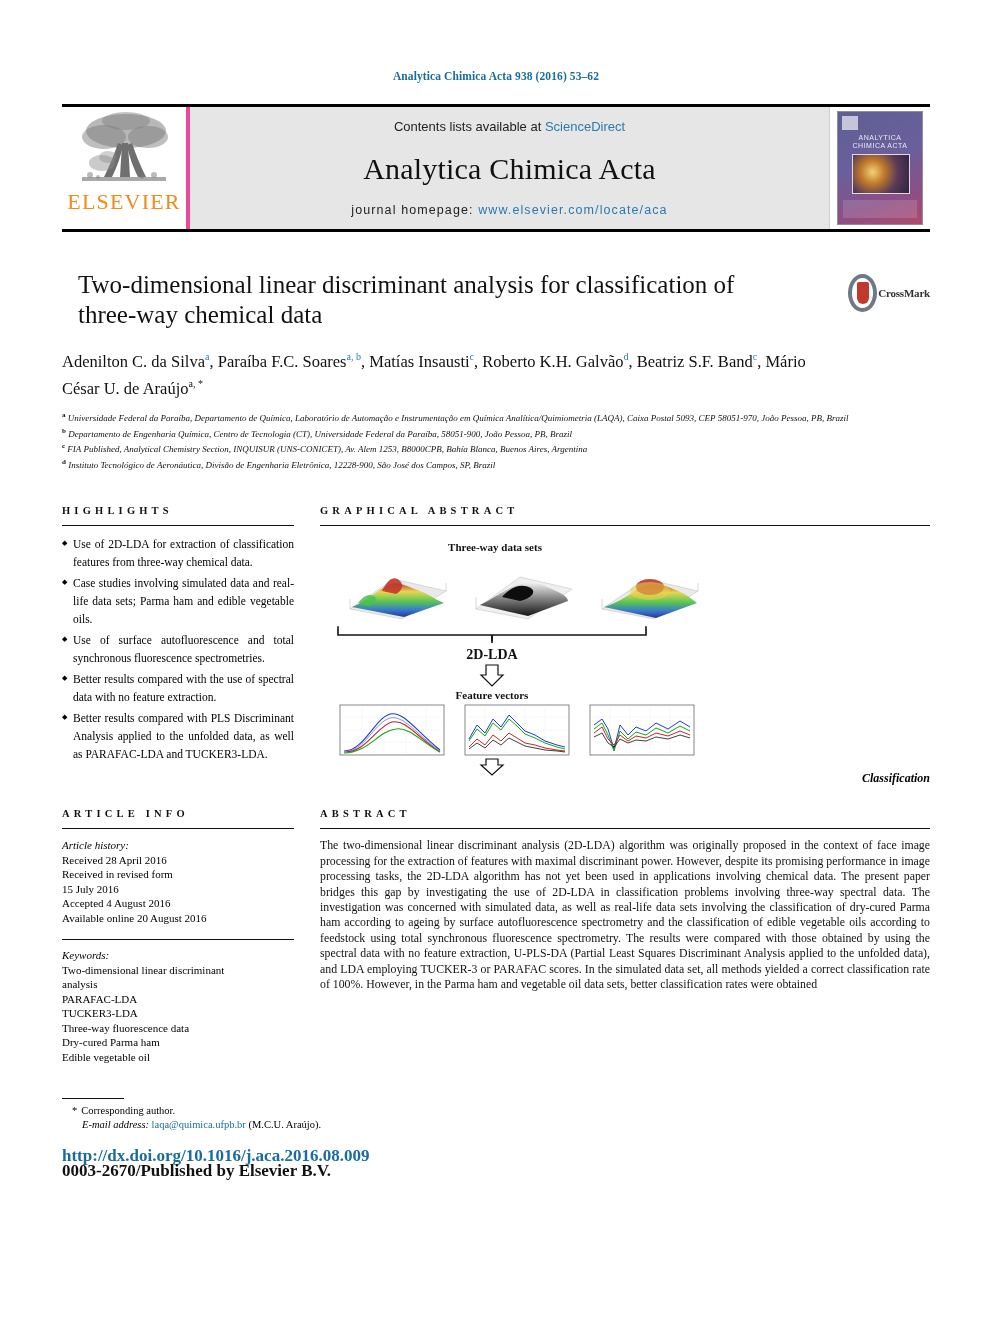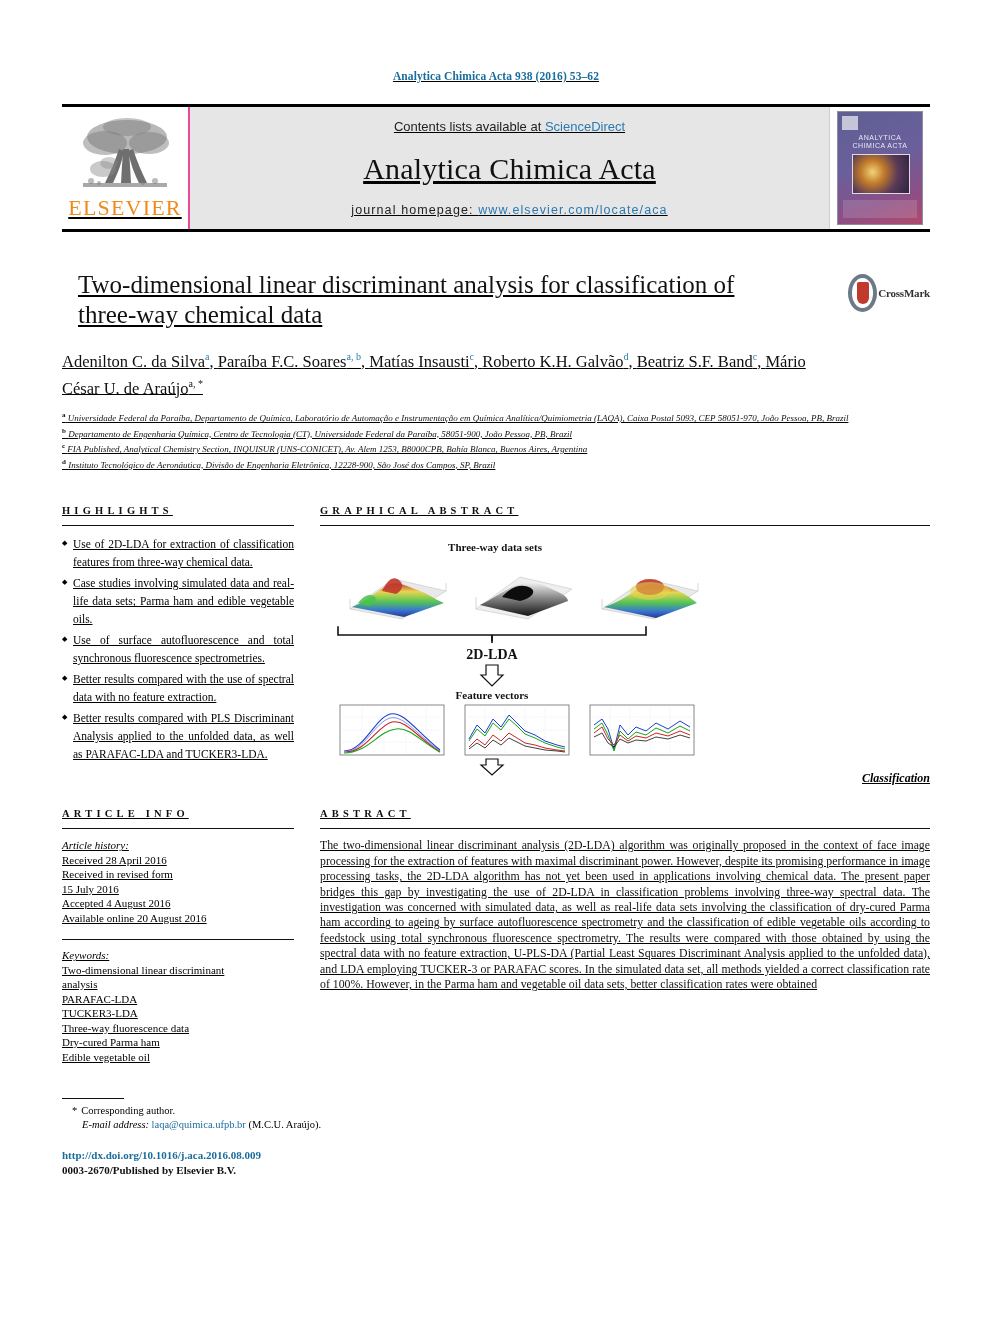--- a/index.html
+++ b/index.html
@@ -13,21 +13,20 @@
     font-family: "Liberation Serif", serif;
     color: #000000;
     position: relative;
     overflow: hidden;
   }
   .page {
     position: relative;
     width: 992px;
     height: 1233px;
     box-sizing: border-box;
-    text-decoration: underline;
   }
 
   
   .running-head {
     text-align: center;
     color: #1a6c9c;
     font-family: "Liberation Serif", serif;
     font-weight: bold;
     font-size: 11.5px;
     letter-spacing: 0.1px;
@@ -44,23 +43,23 @@
     align-items: stretch;
     background: #ffffff;
   }
   .masthead-logo {
     width: 128px;
     flex: 0 0 128px;
     display: flex;
     flex-direction: column;
     align-items: center;
     justify-content: flex-end;
-    padding-bottom: 10px;
+    padding-bottom: 16px;
     box-sizing: border-box;
-    border-right: 2px solid #ec4899;
+    border-right: 4px solid #ec4899;
   }
   .tree-wrap { width: 100px; height: 86px; }
   .elsevier-word {
     font-family: "Liberation Serif", serif;
     color: #f08a1b;
     font-size: 22px;
     letter-spacing: 1.2px;
     line-height: 1;
     margin-top: -2px;
   }
@@ -289,21 +288,21 @@
   .corr {
     font-size: 10.5px;
     line-height: 14px;
     padding-left: 10px;
   }
   .corr .star { margin-right: 4px; }
   .corr .ital { font-style: italic; }
   .link { color: #1a6c9c; }
   .doi-block {
     margin-top: 16px;
-    font-size: 11px;
+    font-size: 17px;
     line-height: 15px;
     font-weight: bold;
   }
   .doi-block .doi { color: #1a6c9c; font-weight: bold; }
   .doi-block .issn { color: #111; }
 </style>
 </head>
 <body>
 
 <div class="page">

